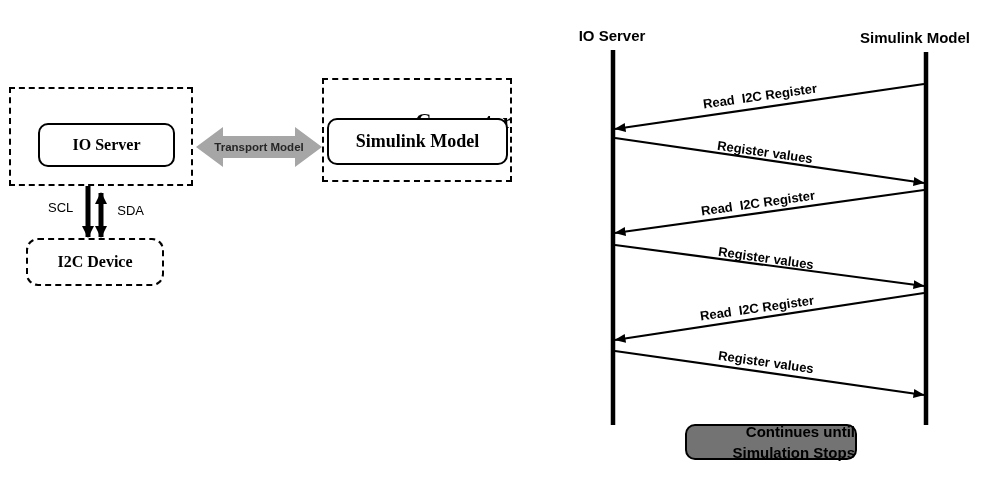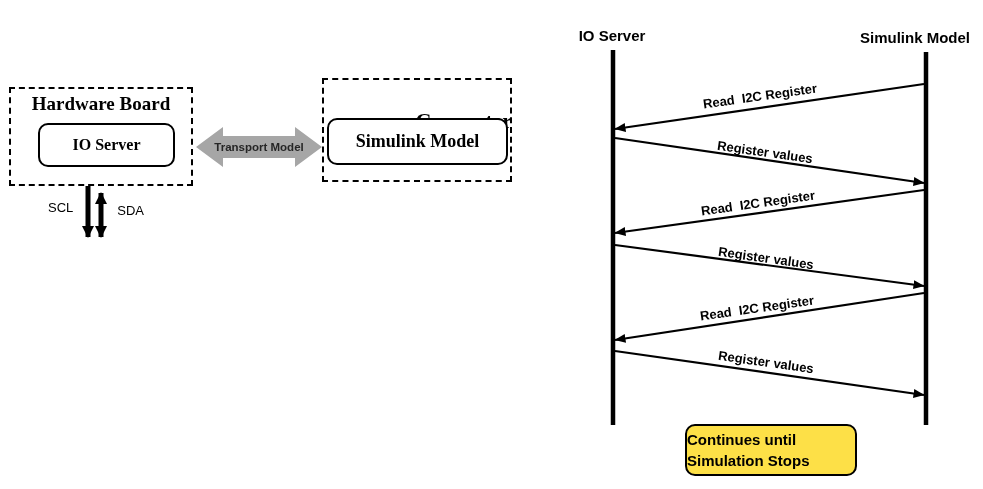--- a/index.html
+++ b/index.html
@@ -44,24 +44,24 @@
   .actor-title{font-size:15px;font-weight:bold;text-align:center;}
   #seq-left-title{left:552px;top:27px;width:120px;}
   #seq-right-title{left:844px;top:29px;width:142px;}
   .msg-label{
     font-size:13px;font-weight:bold;white-space:pre;
     transform-origin:center center;
   }
   .rot-up{transform:translate(-50%,-50%) rotate(-8deg);}
   .rot-down{transform:translate(-50%,-50%) rotate(8deg);}
   #note-box{
-    left:685px;top:424px;width:172px;height:52px;
-    background:#fde047;border:2.5px solid #000;border-radius:10px;
+    left:685px;top:424px;width:172px;height:36px;
+    background:#737373;border:2.5px solid #000;border-radius:10px;
     box-sizing:border-box;
-    display:flex;flex-direction:column;align-items:flex-start;justify-content:center;
+    display:flex;flex-direction:column;align-items:flex-end;justify-content:center;
     font-size:15px;font-weight:bold;line-height:21px;text-align:center;
   }
 </style>
 </head>
 <body>
 
 <div id="canvas">
 
   <svg width="983" height="489" viewBox="0 0 983 489">
     <defs>
@@ -87,36 +87,38 @@
 
     <line x1="924" y1="84" x2="615" y2="129" stroke="#000" stroke-width="2.2" marker-end="url(#arr)"></line>
     <line x1="615" y1="138" x2="924" y2="183" stroke="#000" stroke-width="2.2" marker-end="url(#arr)"></line>
     <line x1="924" y1="190" x2="615" y2="233" stroke="#000" stroke-width="2.2" marker-end="url(#arr)"></line>
     <line x1="615" y1="245" x2="924" y2="286" stroke="#000" stroke-width="2.2" marker-end="url(#arr)"></line>
     <line x1="924" y1="293" x2="615" y2="340" stroke="#000" stroke-width="2.2" marker-end="url(#arr)"></line>
     <line x1="615" y1="351" x2="924" y2="395" stroke="#000" stroke-width="2.2" marker-end="url(#arr)"></line>
   </svg>
 
   <div class="abs dashed-box" id="hw-box"></div>
-  <div class="abs serif" id="hw-title">Hardware Board</div>
   <div class="abs solid-box serif" id="io-box">
     <span>IO Server</span>
   </div>
 
   <div class="abs" id="transport-label">Transport Model</div>
 
   <div class="abs dashed-box" id="comp-box"></div>
   <div class="abs serif" id="comp-title">Computer</div>
   <div class="abs solid-box serif" id="sim-box">
     <span>Simulink Model</span>
   </div>
 
   <div class="abs" id="scl-label">SCL</div>
   <div class="abs" id="sda-label">SDA</div>
 
+  <div class="abs serif" id="i2c-box">
+    <span>I2C Device</span>
+  </div>
 
   <div class="abs actor-title" id="seq-left-title">IO Server</div>
   <div class="abs actor-title" id="seq-right-title">Simulink Model</div>
 
   <div class="abs msg-label rot-up" style="left:760px;top:96px;">Read  I2C Register</div>
   <div class="abs msg-label rot-down" style="left:765px;top:152px;">Register values</div>
   <div class="abs msg-label rot-up" style="left:758px;top:203px;">Read  I2C Register</div>
   <div class="abs msg-label rot-down" style="left:766px;top:258px;">Register values</div>
   <div class="abs msg-label rot-up" style="left:757px;top:308px;">Read  I2C Register</div>
   <div class="abs msg-label rot-down" style="left:766px;top:362px;">Register values</div>

